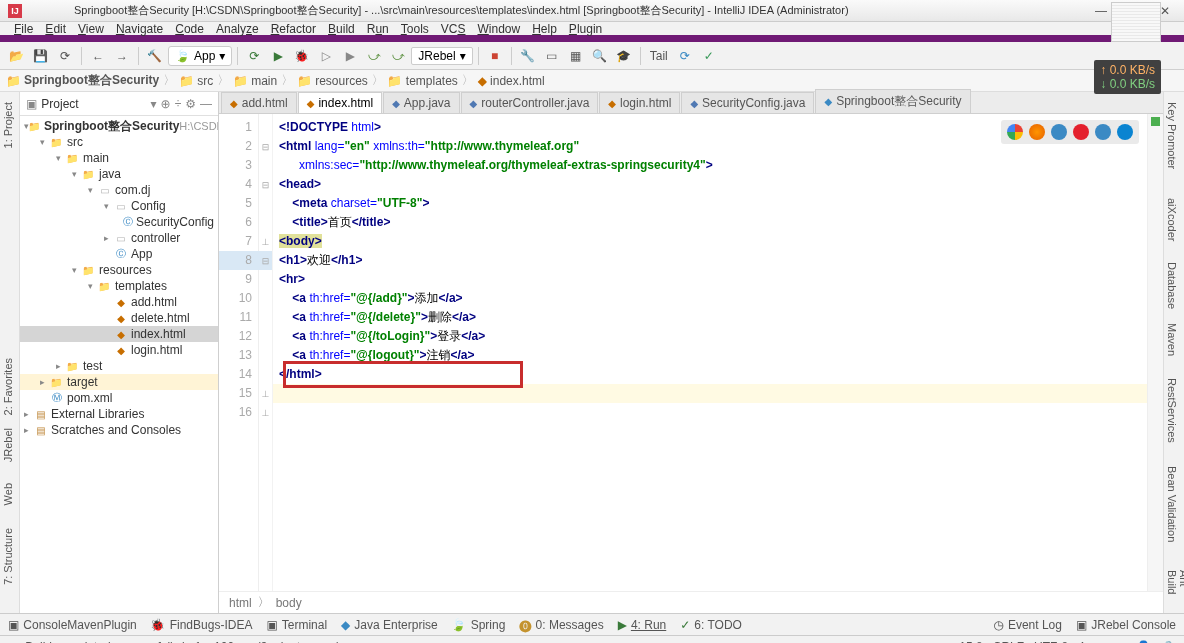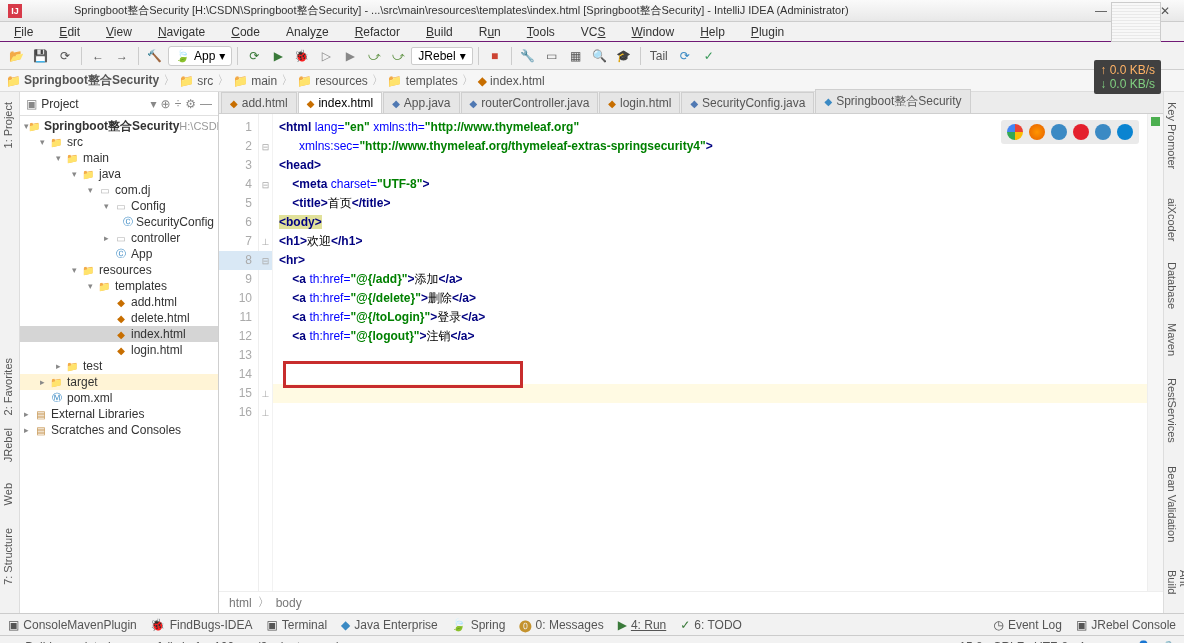--- a/index.html
+++ b/index.html
@@ -2,21 +2,21 @@
 <html><head>
 <meta charset="utf-8">
 <style>
 * { margin: 0; padding: 0; box-sizing: border-box; font-family: "Segoe UI", Arial, sans-serif; font-size: 12px; }
 body { background: #f2f2f2; overflow: hidden; width: 1184px; height: 643px; position: relative; }
 .title-bar { height: 22px; background: linear-gradient(#fafafa,#e8e8e8); display: flex; align-items: center; padding: 0 8px; border-bottom: 1px solid #ccc; }
 .title-icon { width: 14px; height: 14px; background: #d73a49; margin-right: 4px; display: inline-flex; align-items: center; justify-content: center; color: #fff; font-size: 9px; font-weight: bold; }
 .title-text { font-size: 11px; color: #333; flex: 1; margin-left: 48px; }
 .win-controls { display: flex; gap: 18px; margin-right: 4px; }
 .win-btn { width: 14px; height: 14px; color: #555; cursor: pointer; display: flex; align-items: center; justify-content: center; }
-.menu-bar { height: 20px; background: #f2f2f2; display: flex; align-items: center; padding: 0 8px; gap: 14px; border-bottom: 1px solid #701a75; }
+.menu-bar { height: 20px; background: #f2f2f2; display: flex; align-items: center; padding: 0 8px; gap: 0; border-bottom: 7px solid #701a75; }
 .menu-item { padding: 2px 6px; color: #333; cursor: pointer; }
 .menu-item u { text-decoration: underline; }
 .toolbar { height: 28px; background: #f2f2f2; display: flex; align-items: center; padding: 0 6px; gap: 2px; border-bottom: 1px solid #cfcfcf; }
 .tb-btn { width: 22px; height: 22px; display: flex; align-items: center; justify-content: center; cursor: pointer; border-radius: 2px; color: #555; }
 .tb-sep { width: 1px; height: 18px; background: #ccc; margin: 0 3px; }
 .run-config { display: flex; align-items: center; gap: 4px; padding: 2px 6px; background: #fff; border: 1px solid #ccc; border-radius: 3px; cursor: pointer; }
 .jrebel-dd { display: flex; align-items: center; gap: 4px; padding: 1px 6px; border: 1px solid #ccc; border-radius: 2px; background: #fff; cursor: pointer; }
 .breadcrumb-bar { height: 22px; background: #f6f6f6; display: flex; align-items: center; padding: 0 6px; gap: 4px; border-bottom: 1px solid #ddd; color: #555; font-size: 11px; }
 .bc-item { display: flex; align-items: center; gap: 3px; cursor: pointer; }
 .bc-sep { color: #aaa; }
@@ -360,32 +360,34 @@
           <div class="fold-mark"></div>
         <div class="fold-mark"></div>
           <div class="fold-mark"></div>
           <div class="fold-mark"></div>
         <div class="fold-mark">⊥</div>
           <div class="fold-mark">⊥</div>
       </div>
       <div class="code">
         <div class="cursor-line"></div>
         <div class="red-box"></div>
+        <div class="code-line"><span class="tag">&lt;!DOCTYPE</span> <span class="attr">html</span><span class="tag">&gt;</span></div>
         <div class="code-line"><span class="tag">&lt;html</span> <span class="attr">lang=</span><span class="val">"<span>en</span>"</span> <span class="attr">xmlns:th=</span><span class="val">"<span>http://www.thymeleaf.org</span>"</span></div>
         <div class="code-line">      <span class="attr">xmlns:sec=</span><span class="val">"<span>http://www.thymeleaf.org/thymeleaf-extras-springsecurity4</span>"</span><span class="tag">&gt;</span></div>
         <div class="code-line"><span class="tag">&lt;head&gt;</span></div>
         <div class="code-line">    <span class="tag">&lt;meta</span> <span class="attr">charset=</span><span class="val">"<span>UTF-8</span>"</span><span class="tag">&gt;</span></div>
         <div class="code-line">    <span class="tag">&lt;title&gt;</span><span class="txt">首页</span><span class="tag">&lt;/title&gt;</span></div>
         <div class="code-line"><span class="tag hl-tag">&lt;body&gt;</span></div>
         <div class="code-line"><span class="tag">&lt;h1&gt;</span><span class="txt">欢迎</span><span class="tag">&lt;/h1&gt;</span></div>
         <div class="code-line"><span class="tag">&lt;hr&gt;</span></div>
         <div class="code-line">    <span class="tag">&lt;a</span> <span class="attr">th:href=</span><span class="val">"<span>@{/add}</span>"</span><span class="tag">&gt;</span><span class="txt">添加</span><span class="tag">&lt;/a&gt;</span></div>
         <div class="code-line">    <span class="tag">&lt;a</span> <span class="attr">th:href=</span><span class="val">"<span>@{/delete}</span>"</span><span class="tag">&gt;</span><span class="txt">删除</span><span class="tag">&lt;/a&gt;</span></div>
         <div class="code-line">    <span class="tag">&lt;a</span> <span class="attr">th:href=</span><span class="val">"<span>@{/toLogin}</span>"</span><span class="tag">&gt;</span><span class="txt">登录</span><span class="tag">&lt;/a&gt;</span></div>
         <div class="code-line">    <span class="tag">&lt;a</span> <span class="attr">th:href=</span><span class="val">"<span>@{logout}</span>"</span><span class="tag">&gt;</span><span class="txt">注销</span><span class="tag">&lt;/a&gt;</span></div>
+        <div class="code-line"><span class="tag">&lt;/html&gt;</span></div>
 
         <div class="browser-icons">
           <span class="bicon" style="background:conic-gradient(#ea4335 0 90deg,#fbbc05 90deg 180deg,#34a853 180deg 270deg,#4285f4 270deg 360deg)"></span>
           <span class="bicon" style="background:radial-gradient(#ff9500,#e66000)"></span>
           <span class="bicon" style="background:#3b8ac4"></span>
           <span class="bicon" style="background:#e4202d"></span>
           <span class="bicon" style="background:#3b8ac4"></span>
           <span class="bicon" style="background:#0a84d1"></span>
         </div>
       </div>

